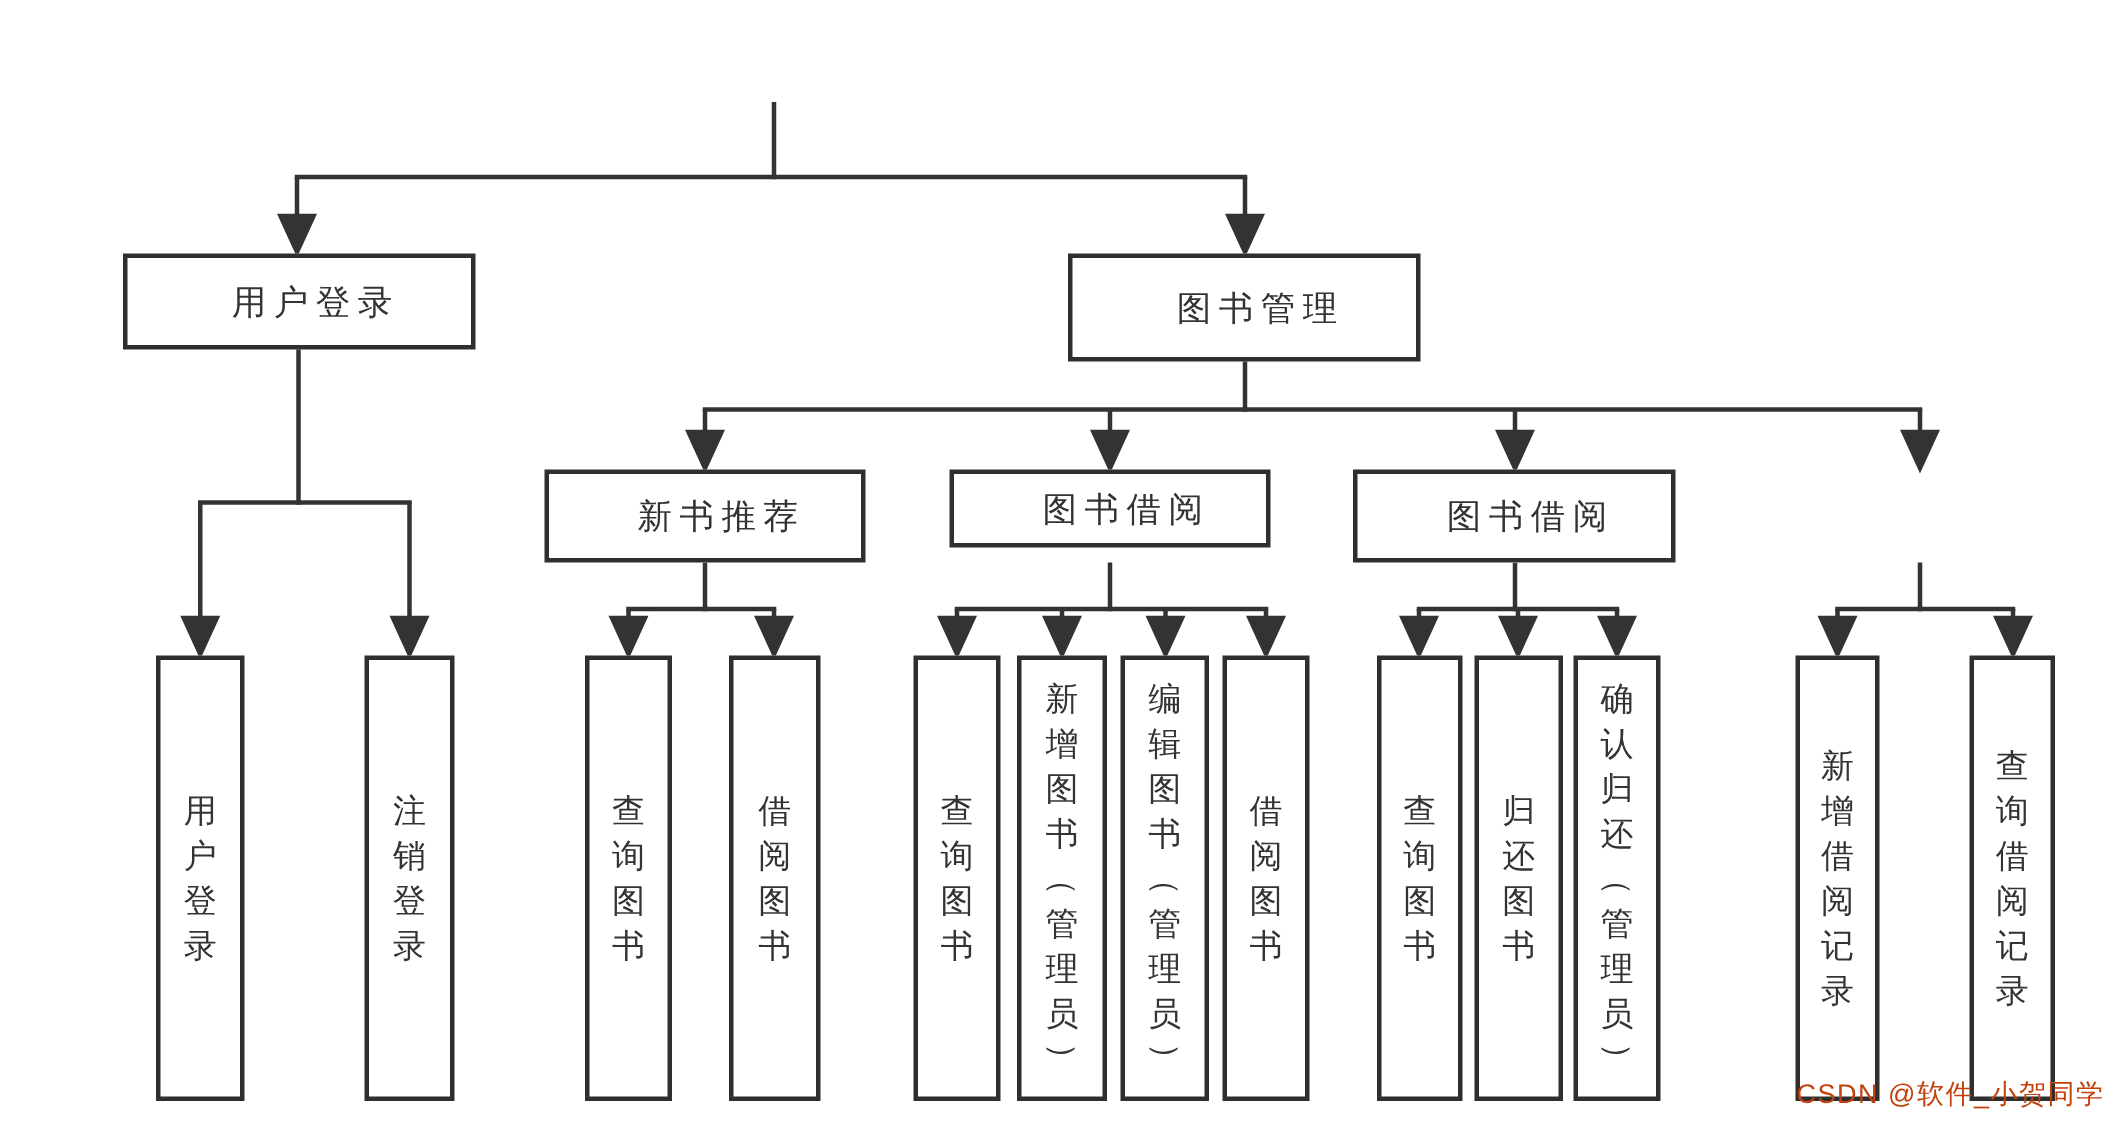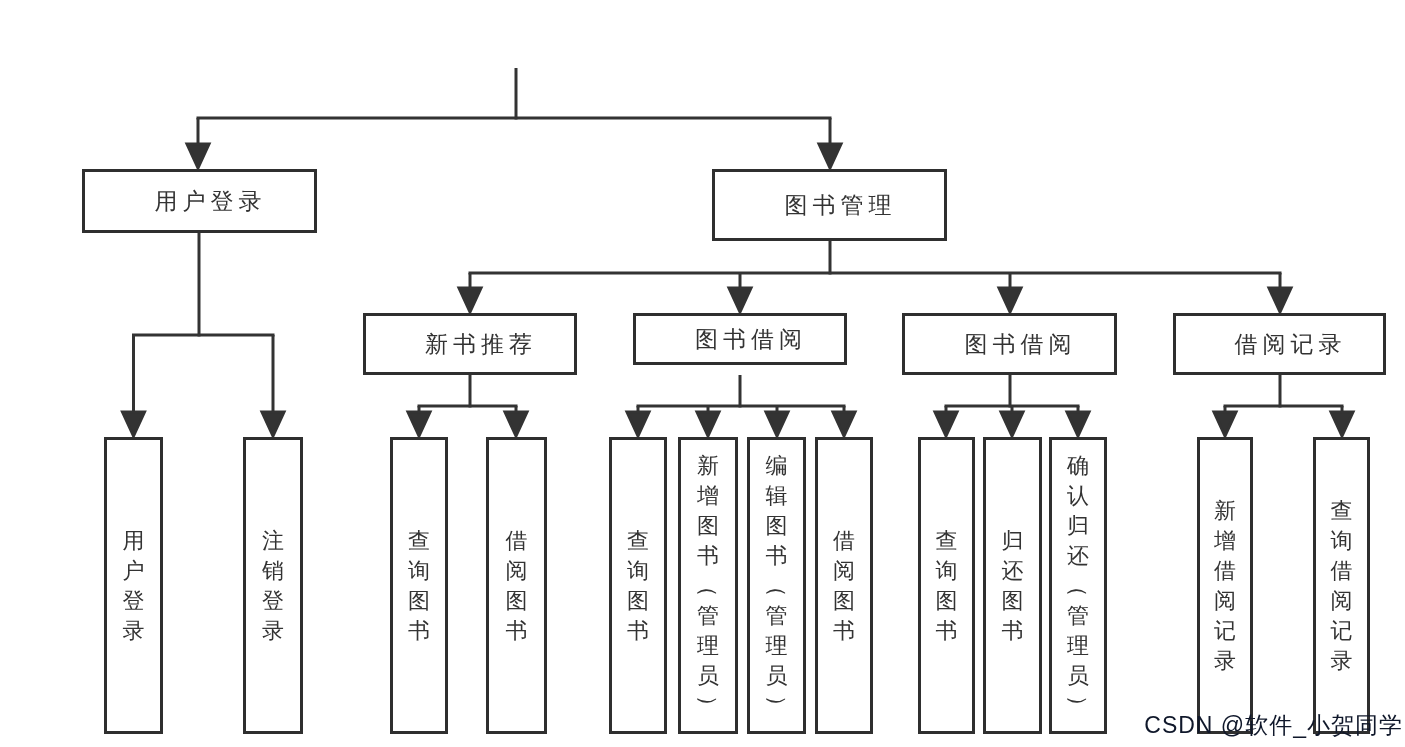--- a/index.html
+++ b/index.html
@@ -33,22 +33,22 @@
     font-size:22px;color:#333333;
   }
   .vtext span{
     display:block;height:30px;line-height:30px;
     text-align:center;width:30px;
   }
   .vtext span.rot{transform:rotate(90deg);}
   .watermark{
     position:absolute;
     right:2px;bottom:6px;
-    font-size:23px;
-    color:#0f172a;
+    font-size:18px;
+    color:#c2410c;
     letter-spacing:1px;
     z-index:3;
     white-space:nowrap;
   }
 </style>
 </head>
 <body>
 
 <div class="canvas">
 
@@ -123,23 +123,20 @@
 
   <div class="box" style="left:363px;top:313px;width:214px;height:62px">
     <span class="h-label">新书推荐</span>
   </div>
   <div class="box" style="left:633px;top:313px;width:214px;height:52px">
     <span class="h-label">图书借阅</span>
   </div>
   <div class="box" style="left:902px;top:313px;width:215px;height:62px">
     <span class="h-label">图书借阅</span>
   </div>
-  <div class="box" style="left:1173px;top:313px;width:213px;height:62px">
-    <span class="h-label">借阅记录</span>
-  </div>
 
   <div class="box" style="left:104px;top:437px;width:59px;height:297px">
     <span class="vtext">
         <span>用</span>
         <span>户</span>
         <span>登</span>
         <span>录</span>
       </span>
   </div>
   <div class="box" style="left:243px;top:437px;width:60px;height:297px">

